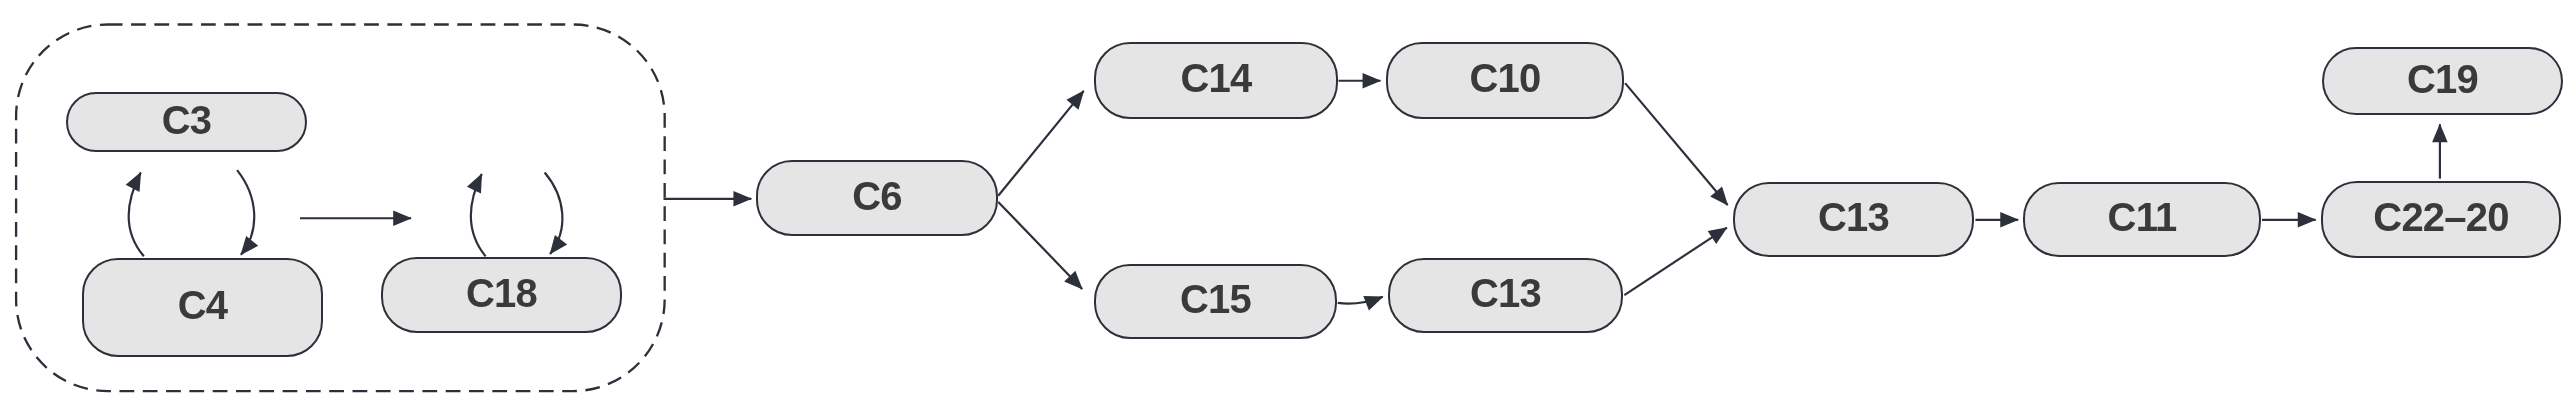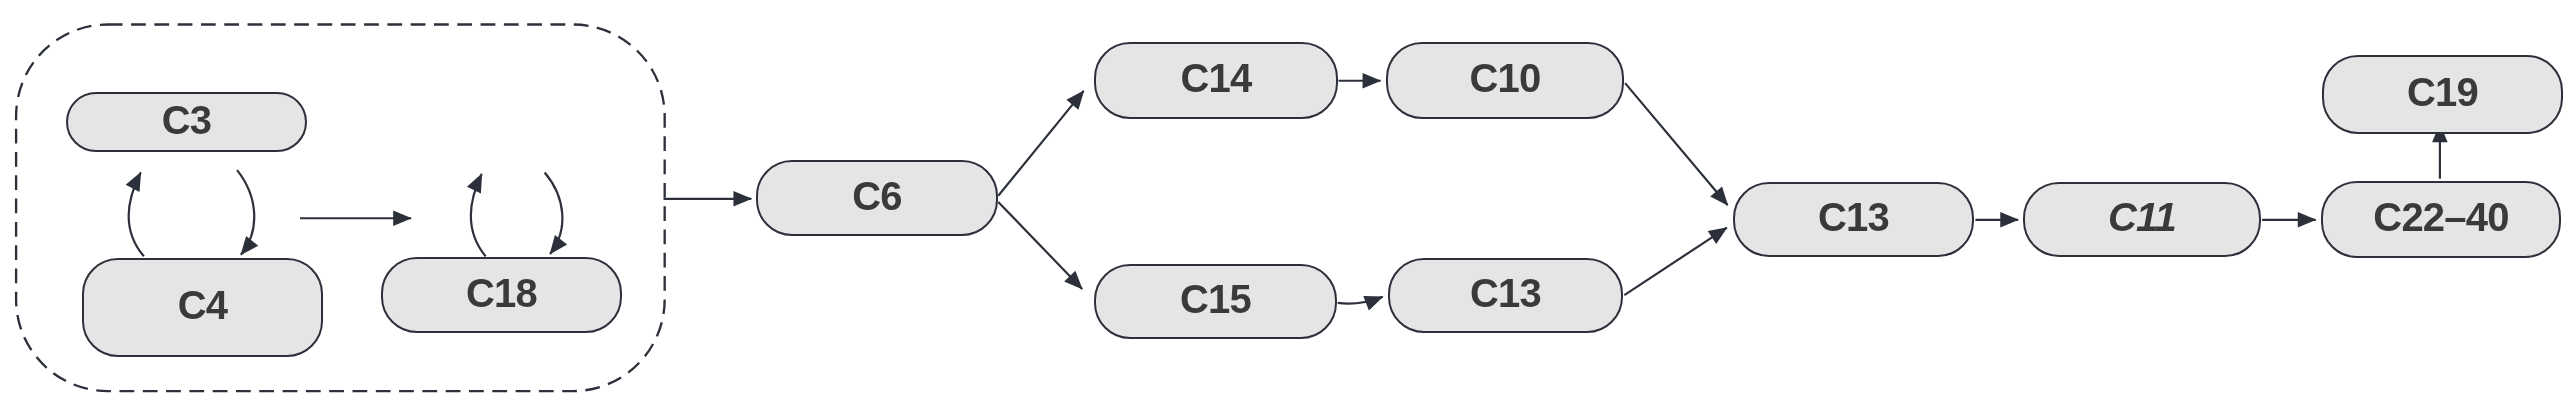--- a/index.html
+++ b/index.html
@@ -113,26 +113,26 @@
   </div>
 
   <div class="node" style="left:1388px; top:258px; width:235px; height:75px;">
     <span class="lbl">C13</span>
   </div>
 
   <div class="node" style="left:1733px; top:182px; width:241px; height:75px;">
     <span class="lbl">C13</span>
   </div>
 
-  <div class="node" style="left:2023px; top:182px; width:238px; height:75px;font-style:italic;">
+  <div class="node" style="left:2023px; top:182px; width:238px; height:75px;">
     <span class="lbl">C11</span>
   </div>
 
   <div class="node" style="left:2321px; top:181px; width:240px; height:77px;">
-    <span class="lbl">C22–40</span>
+    <span class="lbl">C22–20</span>
   </div>
 
-  <div class="node" style="left:2322px; top:55px; width:241px; height:79px;">
+  <div class="node" style="left:2322px; top:47px; width:241px; height:68px;">
     <span class="lbl">C19</span>
   </div>
 
 </div>
 
 
 </body></html>

